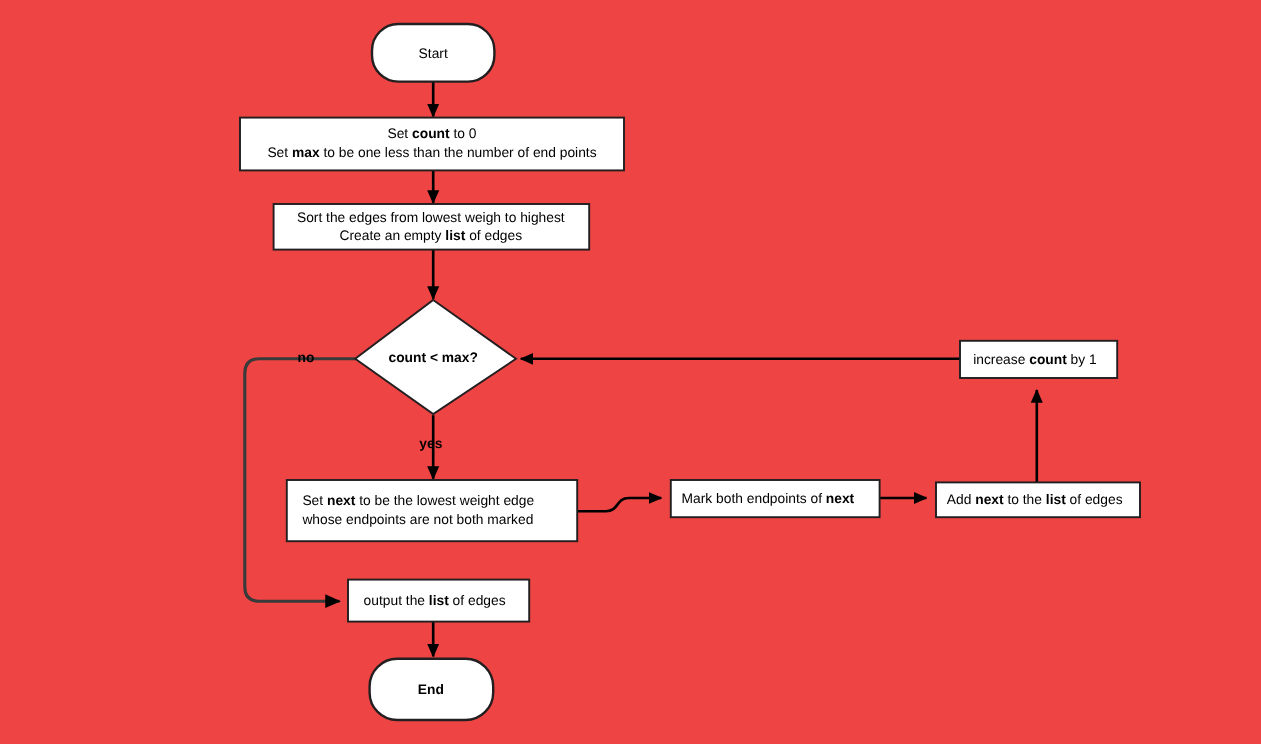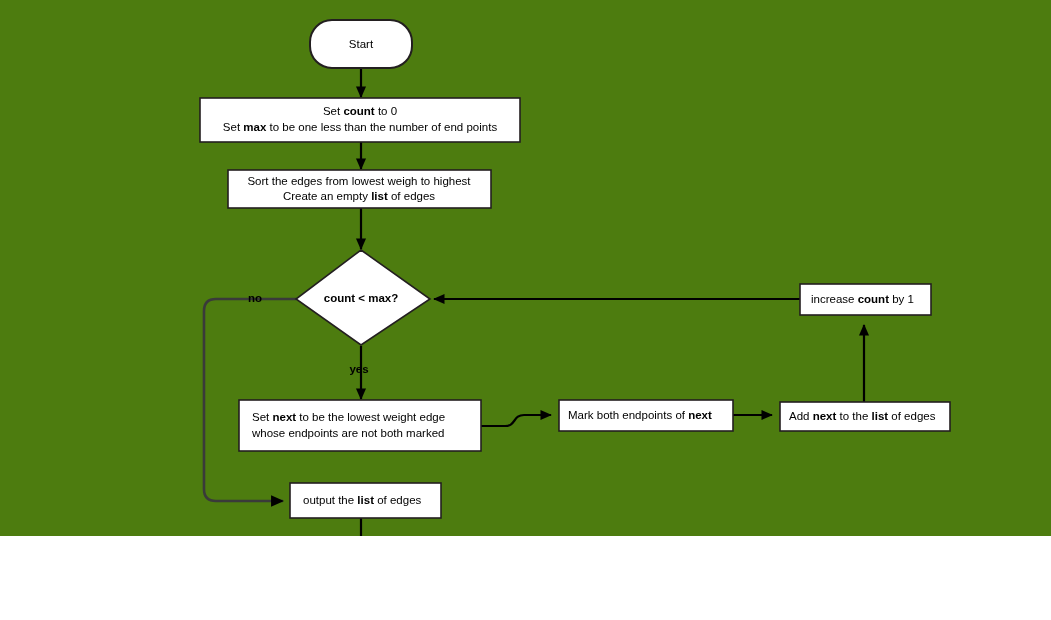--- a/index.html
+++ b/index.html
@@ -6,22 +6,22 @@
     margin: 0;
     padding: 0;
     background: #ffffff;
   }
   body {
     font-family: "Liberation Sans", sans-serif;
   }
   #flowchart-root {
     position: relative;
     width: 1051px;
-    height: 536px;
-    background: #4d7c0f;
+    height: 620px;
+    background: #ef4444;
     overflow: hidden;
     text-decoration: underline;
   }
   svg#flow-svg {
     position: absolute;
     top: 0;
     left: 0;
     width: 1051px;
     height: 620px;
     display: block;

